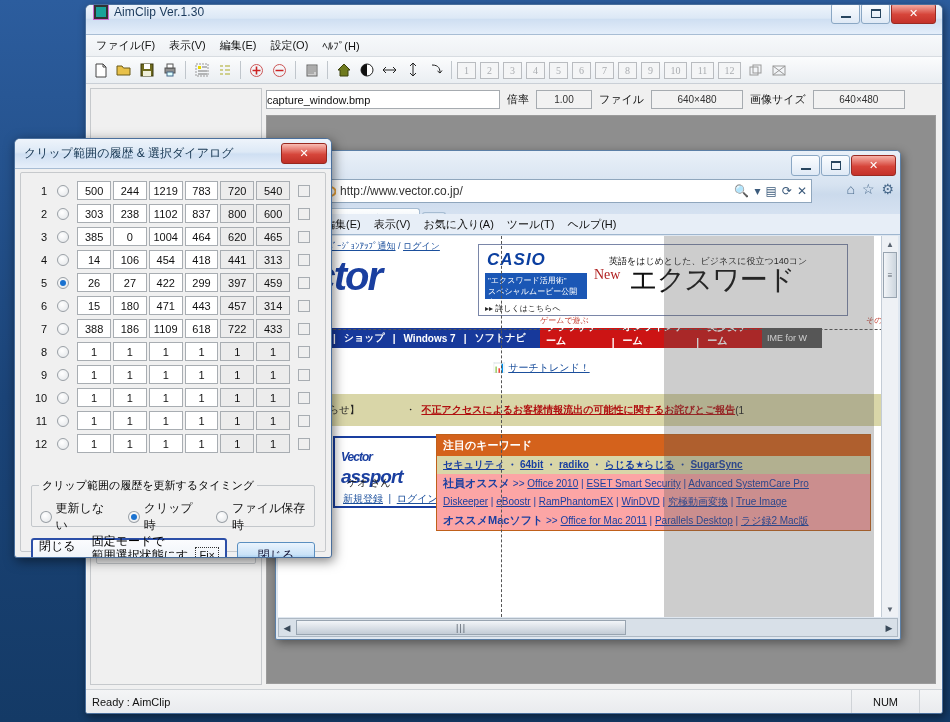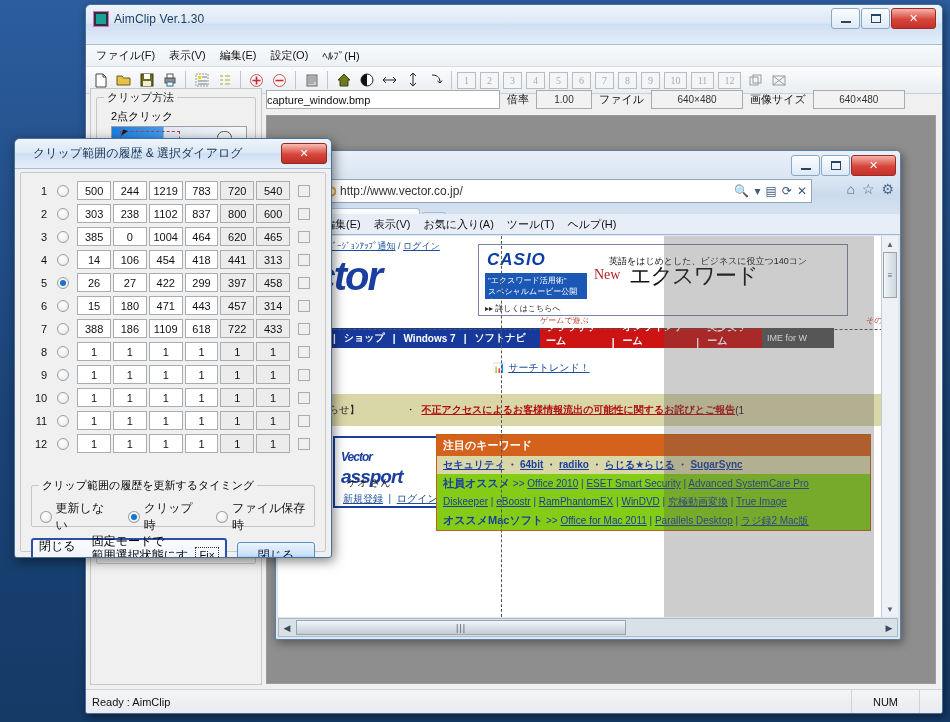--- a/index.html
+++ b/index.html
@@ -16,24 +16,24 @@
   
   #aimclip-window{
     position:absolute; left:85px; top:4px; width:858px; height:710px;
     background:#f0f0f0;
     border:1px solid #4a6f9c;
     border-radius:6px 6px 3px 3px;
     box-shadow:0 0 0 1px rgba(255,255,255,.35) inset, 2px 3px 9px rgba(0,0,0,.45);
     overflow:hidden;
   }
   .win7-titlebar{
-    height:40px;
+    height:30px;
     background:linear-gradient(180deg,#eef4fb 0%,#dce8f6 45%,#cfdff2 50%,#e4eefa 100%);
     border-bottom:1px solid #a8bdd4;
-    display:flex; align-items:center; padding:0 2px 12px 8px;
+    display:flex; padding:0 2px 12px 8px;
     position:relative;
   }
   .win-title{ font-size:12px; color:#1b3a5c; margin-left:6px; letter-spacing:.1px;}
   .app-icon{
     width:14px;height:14px;flex:0 0 14px;
     background:#1aa29a; border:2px solid #333; position:relative;
   }
   .app-icon::after{content:"";position:absolute;left:-3px;top:-3px;right:-3px;bottom:-3px;border:1px solid #d06ad0;}
   .wbtns{margin-left:auto;display:flex;align-items:center;padding-right:4px;}
   .wbtn{
@@ -198,42 +198,42 @@
   }
   .pg-search{position:absolute;left:6px;top:72px;font-size:9px;color:#333;}
   .casio-ad{
     position:absolute;left:200px;top:8px;width:370px;height:72px;border:1px solid #7a86a8;background:#fff;overflow:hidden;
   }
   .casio-logo{position:absolute;left:8px;top:5px;font-size:17px;font-weight:bold;color:#0b3fa0;letter-spacing:1px;font-style:italic;}
   .casio-tag{position:absolute;left:130px;top:10px;font-size:9px;color:#111;white-space:nowrap;}
   .casio-blue{position:absolute;left:6px;top:28px;width:102px;height:26px;background:#1b57b5;color:#fff;font-size:8px;padding:2px 3px;line-height:11px;}
   .casio-more{position:absolute;left:6px;top:58px;font-size:8px;color:#222;}
   .casio-new{position:absolute;left:115px;top:22px;font-size:14px;color:#b02020;font-family:"Liberation Serif",serif;}
-  .casio-word{position:absolute;left:150px;top:16px;font-size:22px;color:#111;font-family:"Liberation Serif",serif;white-space:nowrap;letter-spacing:-1px;}
+  .casio-word{position:absolute;left:150px;top:16px;font-size:28px;color:#111;font-family:"Liberation Serif",serif;white-space:nowrap;letter-spacing:-1px;}
   .navbar{position:absolute;left:0;top:92px;height:20px;display:flex;}
   .nav-blue{background:#17399b;color:#fff;display:flex;align-items:center;padding:0 6px;gap:8px;font-size:10px;font-weight:bold;}
   .nav-red{background:#cc1414;color:#fff;display:flex;align-items:flex-end;padding:0 6px;gap:8px;font-size:10px;font-weight:bold;}
   .nav-gray{background:#555;color:#fff;display:flex;align-items:center;padding:0 5px;font-size:9px;}
   .nav-cap{position:absolute;top:79px;font-size:8px;color:#c0392b;}
   .searchtrend{position:absolute;left:215px;top:125px;font-size:10px;color:#1b4f9c;}
   .searchtrend a{color:#1b4f9c;text-decoration:underline;}
   .notice{
     position:absolute;left:0;top:158px;width:740px;height:32px;background:#d9d6a8;
     display:flex;align-items:center;font-size:10px;color:#222;
   }
   .notice .alert{color:#b01010;text-decoration:underline;font-weight:bold;margin-left:6px;}
   .passport{
     position:absolute;left:55px;top:200px;width:110px;height:72px;background:#fff;border:2px solid #1a3fa0;
   }
   .pp-logo{position:absolute;left:6px;top:6px;font-size:19px;font-weight:bold;color:#1a3fa0;font-style:italic;letter-spacing:-1px;}
   .pp-user{position:absolute;left:12px;top:38px;font-size:10px;color:#111;}
   .pp-links{position:absolute;left:8px;top:54px;font-size:10px;color:#1b4f9c;}
   .pp-links a{color:#1b4f9c;text-decoration:underline;}
   .keywords{
-    position:absolute;left:158px;top:198px;width:435px;border:1px solid #c0601a;background:#84cc16;
+    position:absolute;left:158px;top:198px;width:435px;border:1px solid #c0601a;background:#fca5a5;
   }
   .kw-head{background:#d4621c;color:#fff;font-size:11px;padding:3px 6px;font-weight:bold;}
   .kw-row{padding:2px 6px;font-size:10px;color:#1a3fa0;white-space:nowrap;}
   .kw-row a{color:#1a3fa0;text-decoration:underline;}
   .kw-row.hl{background:#d9d6a8;font-weight:bold;}
   .kw-bold{font-weight:bold;}
 
   
   .guide-v{position:absolute;left:223px;top:0;bottom:0;border-left:1px dashed #555;}
   .guide-h{position:absolute;left:0;right:0;top:93px;border-top:1px dashed #555;}
@@ -242,21 +242,21 @@
   
   #clip-dialog{
     position:absolute;left:14px;top:138px;width:318px;height:420px;
     background:#f0f0f0;border:1px solid #4a6f9c;border-radius:6px 6px 3px 3px;
     box-shadow:2px 3px 12px rgba(0,0,0,.5);
     overflow:hidden;
   }
   .dlg-title{
     height:30px;
     background:linear-gradient(180deg,#eef4fb 0%,#dde9f6 45%,#cfdff2 52%,#e6effa 100%);
-    border-bottom:1px solid #a8bdd4;display:flex;align-items:center;padding-left:18px;position:relative;
+    border-bottom:1px solid #a8bdd4;display:flex;align-items:center;padding-left:9px;position:relative;
   }
   .dlg-title .t{font-size:12px;color:#13334f;}
   .dlg-close{
     position:absolute;right:4px;top:4px;width:46px;height:21px;border-radius:3px;
     background:linear-gradient(180deg,#f9bdb4,#d6463b 55%,#bf2f27);border:1px solid #97281f;
     color:#fff;display:flex;align-items:center;justify-content:center;font-weight:bold;font-size:11px;
   }
   .dlg-body{position:absolute;left:5px;right:5px;top:33px;bottom:5px;background:#f0f0f0;border:1px solid #c6c9cc;border-radius:2px;}
 
   .tbl{position:absolute;left:8px;top:6px;right:8px;}
@@ -443,30 +443,20 @@
         <svg width="14" height="13">
           <rect x="1" y="2" width="12" height="9" fill="none" stroke="#999"></rect>
           <path d="M1 2l12 9M13 2L1 11" stroke="#999"></path>
         </svg>
       </div>
   </div>
 
   <div class="workarea">
 
     <div class="leftpanel">
-      <div class="grp clip-method">
-        <span class="grp-title">クリップ方法</span>
-        <span class="sub-label">2点クリック</span>
-        <div class="method-img">
-          <div class="dashed"></div>
-          <div class="cursor"></div>
-          <span class="clip-txt">CLIP</span>
-          <div class="mouse"></div>
-        </div>
-      </div>
 
       <div class="grp delay-grp">
         <div class="delay-sel">
           <span>0.7</span>
           <i class="arrow"></i>
         </div>
         <span class="delay-unit">秒後 ( max 7.0 )</span>
       </div>
     </div>
 
@@ -580,21 +570,21 @@
             <span>|</span>
           <span>ソフトナビ</span>
         </div>
         <div class="nav-red" style="width:222px">
           <span>ブラウザゲーム</span>
             <span>|</span>
           <span>オンラインゲーム</span>
             <span>|</span>
           <span>美少女ゲーム</span>
         </div>
-        <div class="nav-gray" style="width:72px">IME for W</div>
+        <div class="nav-gray" style="width:60px">IME for W</div>
       </div>
 
       <div class="searchtrend">
         <span>📊</span>
         <a>サーチトレンド！</a>
       </div>
 
       <div class="notice">
         <span>からのお知らせ】</span>
         <span style="margin-left:46px">・</span>
@@ -797,21 +787,21 @@
             <div class="td-num">
               <div class="inp">422</div>
             </div>
             <div class="td-num">
               <div class="inp">299</div>
             </div>
             <div class="td-num">
               <div class="inp ro">397</div>
             </div>
             <div class="td-num">
-              <div class="inp ro">458</div>
+              <div class="inp ro">459</div>
             </div>
             <div class="td-prot">
               <i class="cbx"></i>
             </div>
           </div>
           <div class="trow">
             <div class="td-idx">6</div>
             <div class="td-sel">
               <i class="radio"></i>
             </div>

